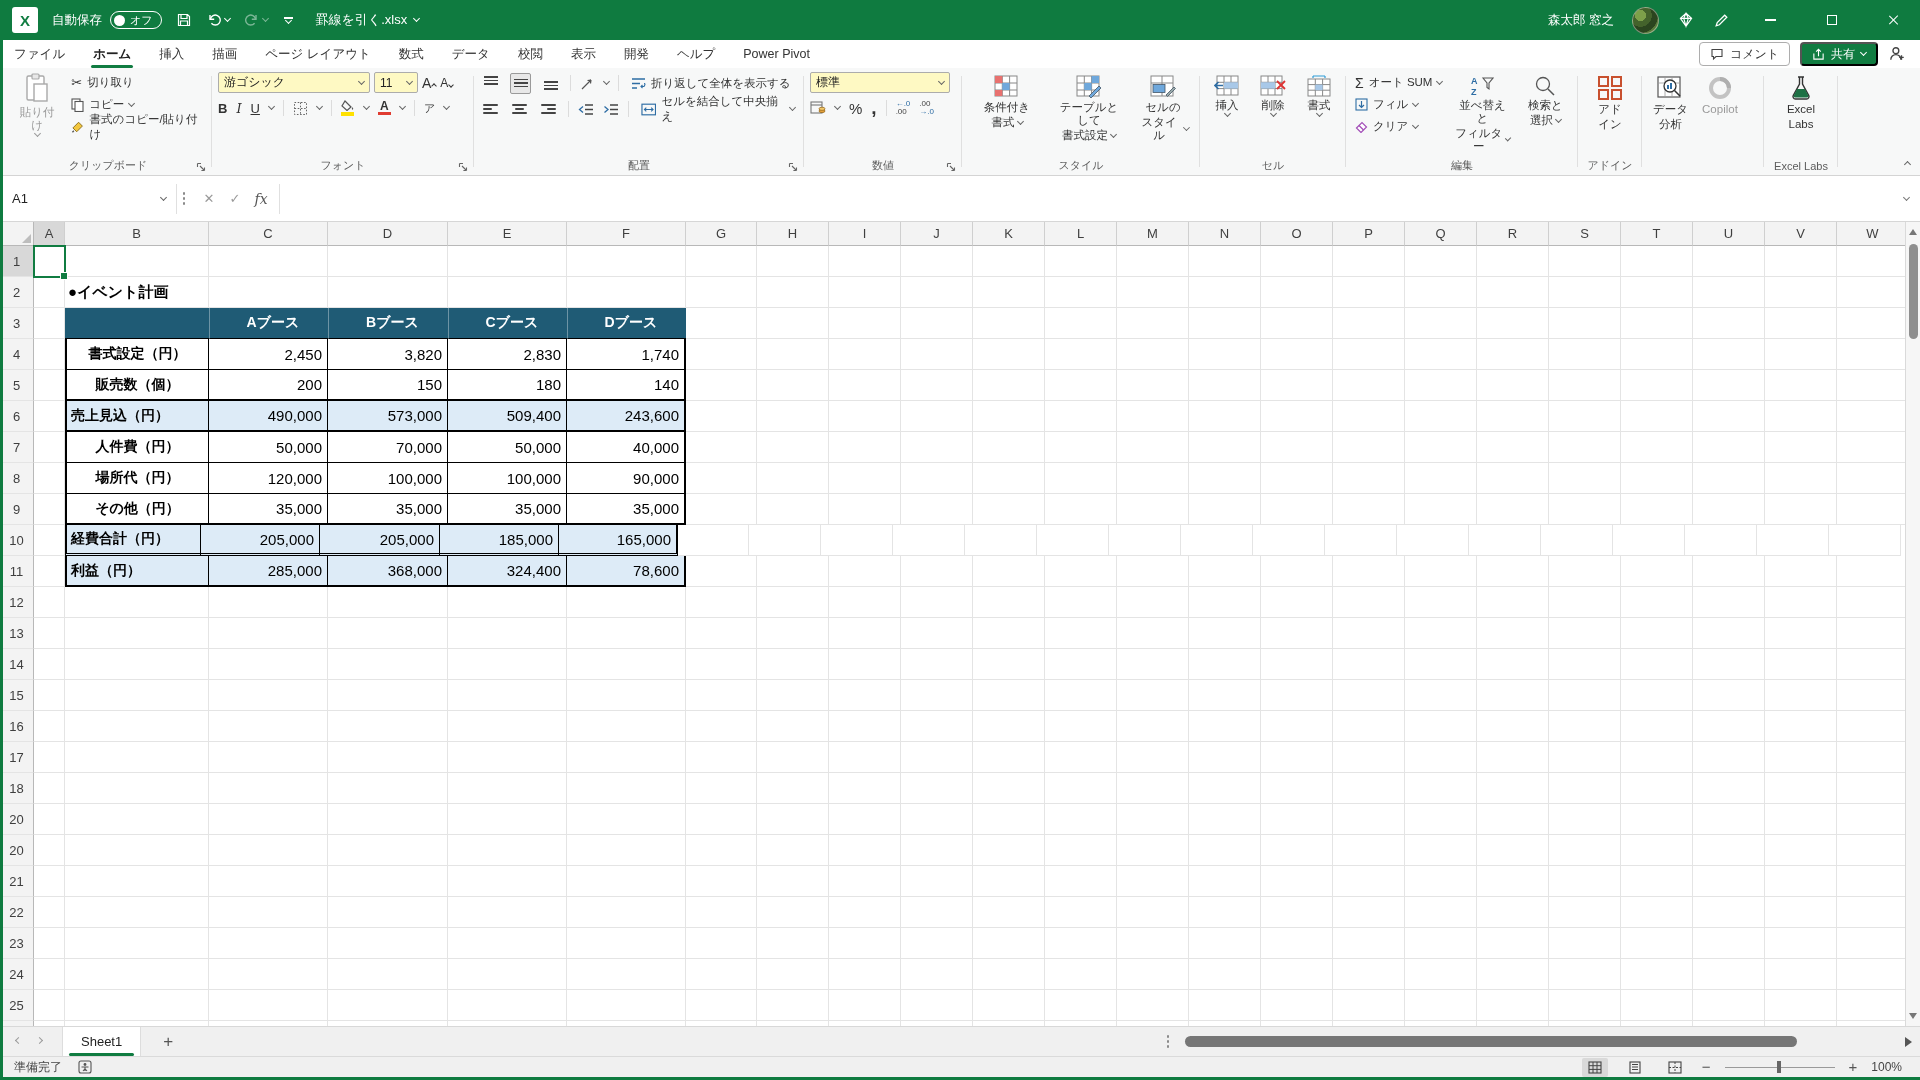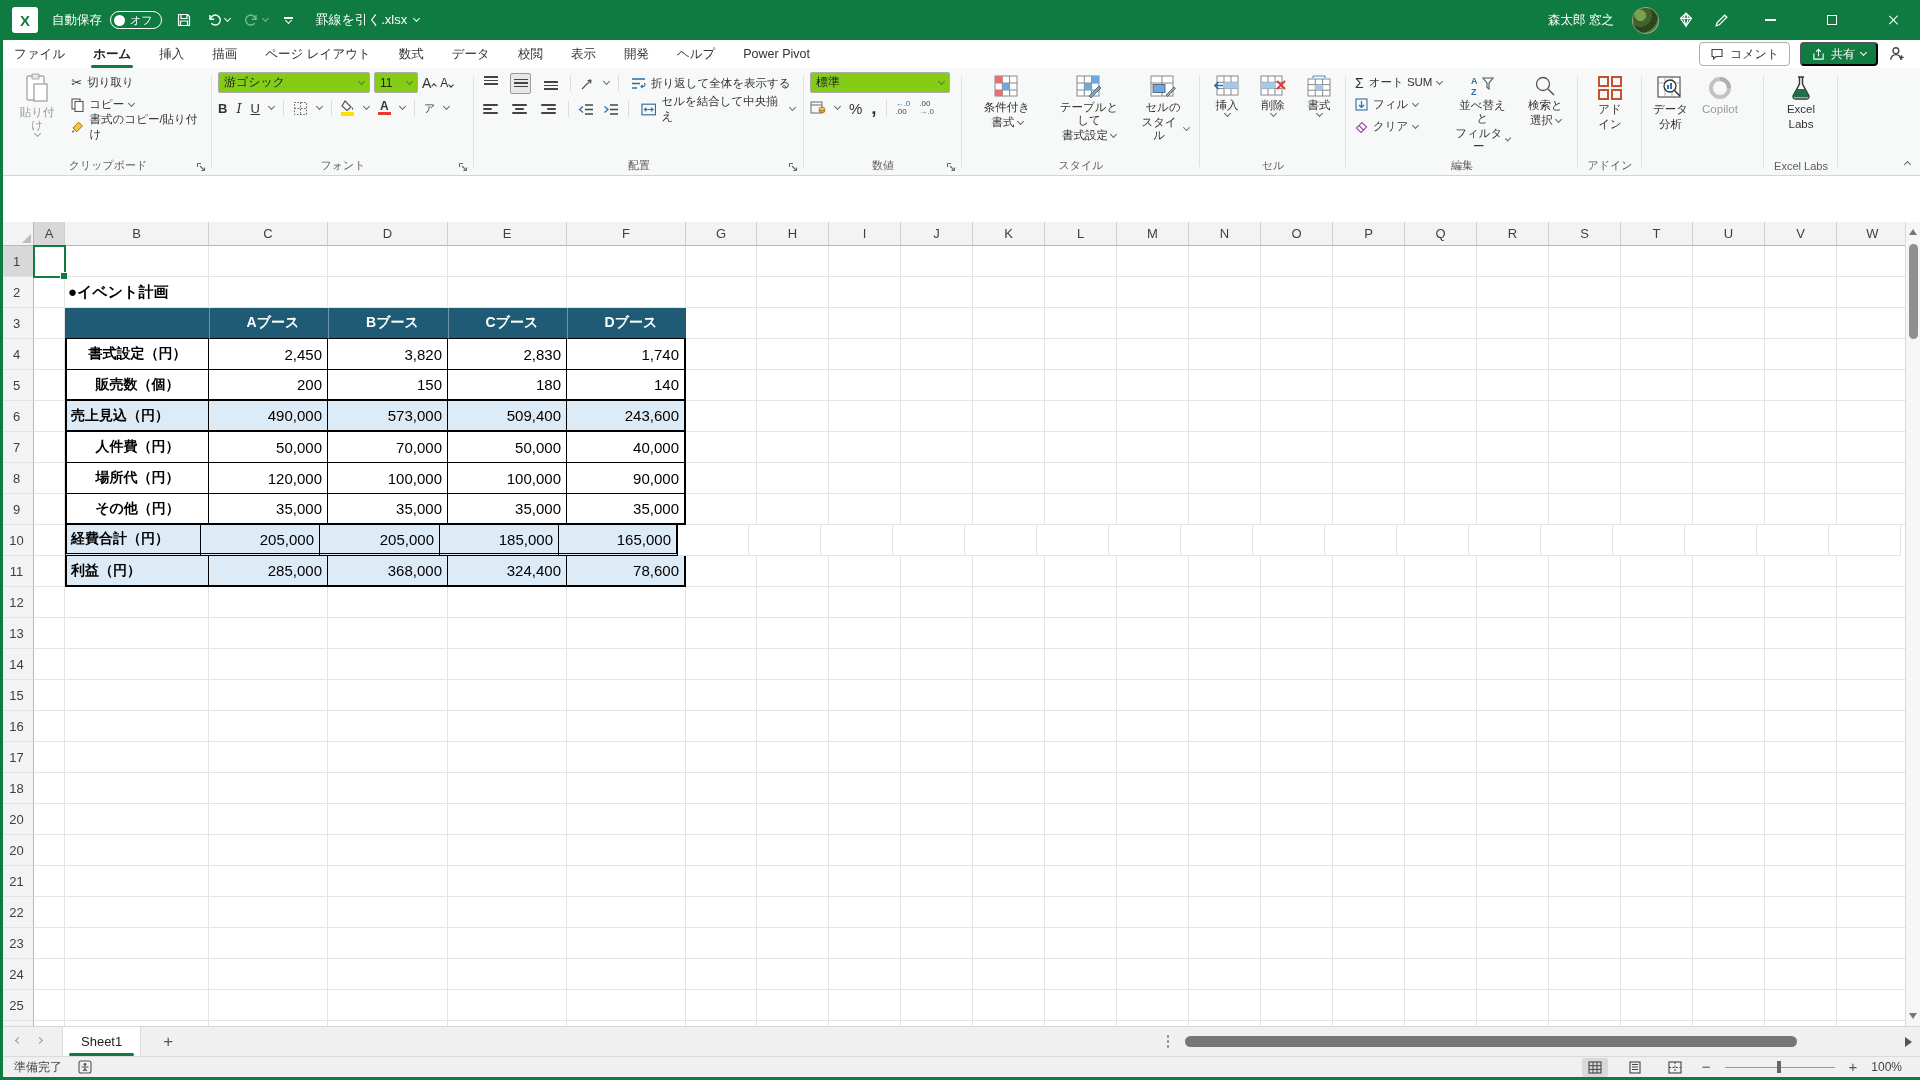--- a/index.html
+++ b/index.html
@@ -51,21 +51,21 @@
   .rgroup{position:relative;display:flex;flex-direction:column;padding:4px 6px 0 6px;flex:0 0 auto;}
   .rgroup::after{content:"";position:absolute;right:0;top:8px;bottom:8px;width:1px;background:#E0E0E0;}
   .rbody{flex:1;display:flex;align-items:flex-start;gap:4px;}
   .glabel{height:19px;display:flex;align-items:center;justify-content:center;font-size:11px;color:#5C5C5C;position:relative;}
   .launcher{position:absolute;right:0;bottom:3px;}
   .bigbtn{display:flex;flex-direction:column;align-items:center;gap:2px;font-size:11.5px;color:#333;padding:3px 5px;line-height:13px;text-align:center;}
   .bigbtn .bl{display:flex;align-items:center;gap:3px;}
   .smallstack{display:flex;flex-direction:column;justify-content:flex-start;gap:1px;}
   .smallbtn{display:flex;align-items:center;gap:5px;height:21px;font-size:11.5px;color:#333;padding:0 3px;}
   .dim-txt{color:#9a9a9a;}
-  .combo{display:flex;align-items:center;justify-content:space-between;border:1px solid #ACACAC;border-radius:2px;background:#84cc16;height:21px;font-size:12px;color:#222;padding:0 5px;}
+  .combo{display:flex;align-items:center;justify-content:space-between;border:1px solid #ACACAC;border-radius:2px;background:#fef9c3;height:21px;font-size:12px;color:#222;padding:0 5px;}
   .fontrow{display:flex;gap:4px;align-items:center;}
   .iconrow{display:flex;gap:9px;align-items:center;height:22px;margin-top:4px;}
   .minisep{width:1px;height:16px;background:#DCDCDC;}
   .glyph{font-size:13px;color:#333;}
   .fx{font-family:"DejaVu Serif","Liberation Serif",serif;font-style:italic;}
   .ubar{display:inline-flex;flex-direction:column;align-items:center;gap:1px;line-height:11px;}
   .ubar .bar{width:13px;height:3.5px;}
   .lines{display:flex;flex-direction:column;gap:2.5px;width:15px;}
   .lines i{display:block;height:1.6px;background:#444;border-radius:1px;width:100%;}
   .lines.c i:nth-child(2){width:60%;margin:0 auto;}
@@ -696,20 +696,44 @@
         </div>
       </div>
       <div class="glabel">
           <span>Excel Labs</span>
         </div>
     </div>
 
     <span class="ribbon-collapse"><span class="chev up"></span></span>
   </div>
 
+  <div class="fbar">
+    <div class="namebox">
+      <span>A1</span>
+      <span class="chev"></span>
+    </div>
+    <div class="fsep"></div>
+    <div class="dots3">
+        <i></i>
+        <i></i>
+        <i></i>
+      </div>
+    <div class="fbtns">
+      <span class="fbtn">✕</span>
+      <span class="fbtn">✓</span>
+      <span class="fbtn fx">
+          <span>fx</span>
+        </span>
+    </div>
+    <div class="fsep"></div>
+    <input class="finput" value="" style="">
+    <span class="fcollapse">
+        <span class="chev"></span>
+      </span>
+  </div>
 
   <div class="gridwrap">
     <div class="colhdrrow">
       <div class="corner"></div>
     <div class="colhdr sel" style="width: 31px;">A</div>
         <div class="colhdr" style="width: 144px;">B</div>
         <div class="colhdr" style="width: 119px;">C</div>
         <div class="colhdr" style="width: 120px;">D</div>
         <div class="colhdr" style="width: 119px;">E</div>
         <div class="colhdr" style="width: 119px;">F</div>

